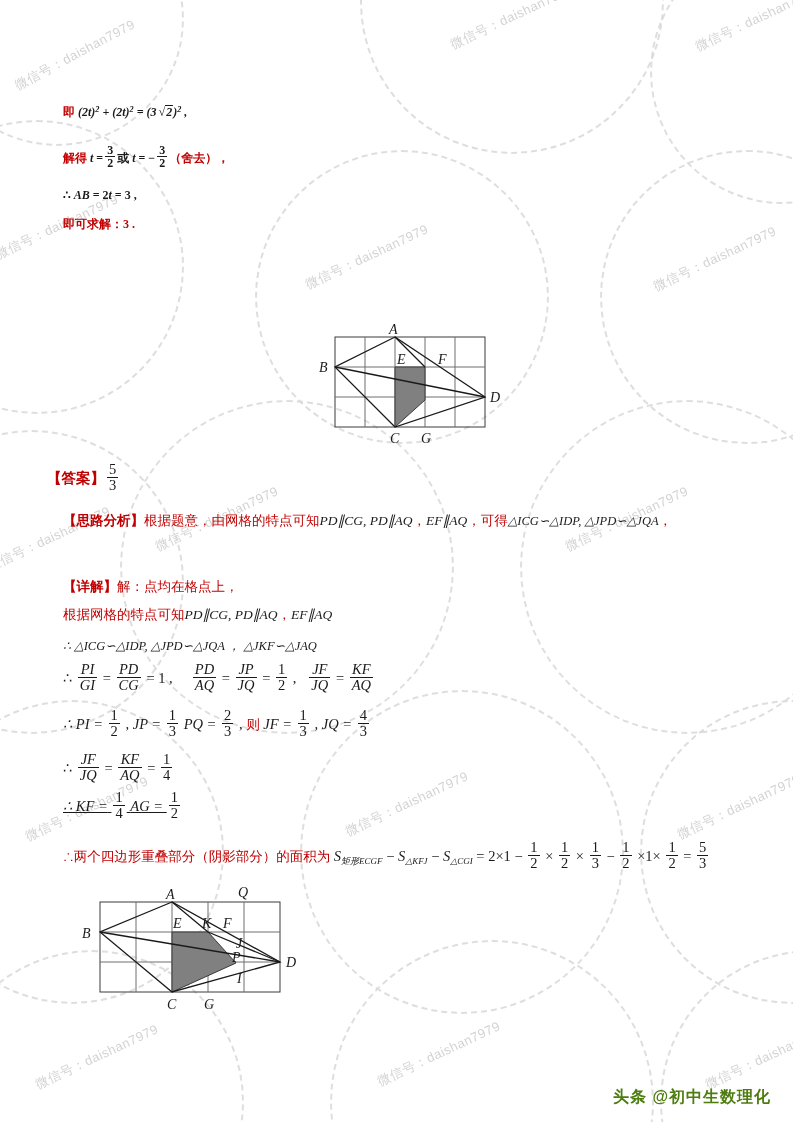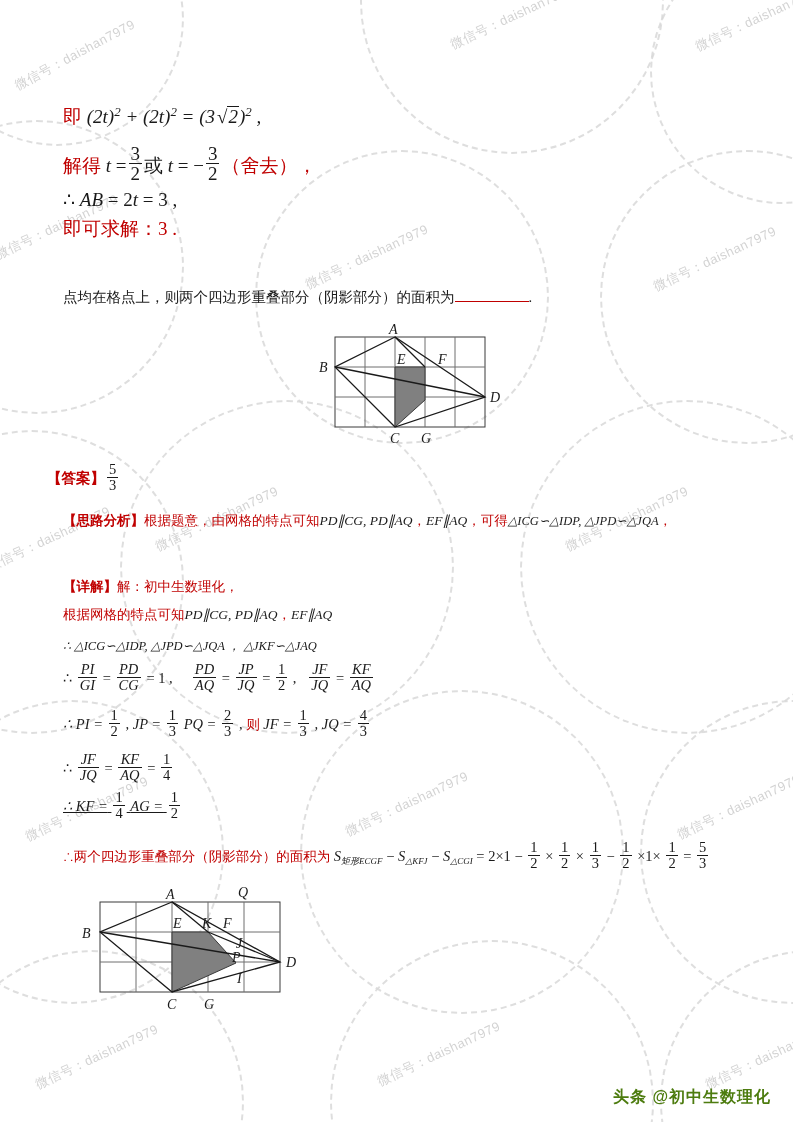--- a/index.html
+++ b/index.html
@@ -30,21 +30,21 @@
   }
 
   
   #content{position:absolute;inset:0;z-index:2;}
   .line{position:absolute;white-space:nowrap;}
   .red{color:#c00000;}
   .darkred{color:#9c1010;}
   .blk{color:#1a1a1a;}
   .cn{font-family:"Liberation Sans", sans-serif;}
   .mi{font-style:italic;font-family:"Liberation Serif",serif;}
-  .sz16{font-size:19px;}
+  .sz16{font-size:12px;font-weight:bold;}
   .sz15{font-size:14.5px;}
   .sz14{font-size:13.5px;}
   .sz13{font-size:12.5px;}
 
   
   .frac{display:inline-block;vertical-align:-0.45em;text-align:center;margin:0 2px;font-style:normal;}
   .frac .num{display:block;line-height:1.02;padding:0 2px;}
   .frac .den{display:block;line-height:1.02;padding:0 2px;border-top:1px solid currentColor;}
   .frac.italic .num,.frac.italic .den{font-style:italic;font-family:Liberation Serif, serif;}
   sup.ex{font-size:.68em;vertical-align:.55em;}
@@ -123,23 +123,20 @@
   </div>
 
   <div class="line sz16 blk" style="left:63px;top:188px;">
     ∴ <span class="mi">AB</span> = 2<span class="mi">t</span> = 3 ,
   </div>
 
   <div class="line sz16" style="left:63px;top:216px;">
     <span class="cn red">即可求解：</span><span class="red">3 .</span>
   </div>
 
-  <div class="line sz15" style="left:63px;top:288px;">
-    <span class="blk cn">点均在格点上，则两个四边形重叠部分（阴影部分）的面积为</span><span class="under"></span><span class="blk">.</span>
-  </div>
 
   <div class="fig" style="left:305px;top:322px;">
     <svg width="215" height="126" viewBox="0 0 215 126">
 
       <g stroke="#6e6e6e" stroke-width="1" fill="none">
         <rect x="30" y="15" width="150" height="90" stroke="#3a3a3a"></rect>
         <line x1="60" y1="15" x2="60" y2="105"></line>
         <line x1="90" y1="15" x2="90" y2="105"></line>
         <line x1="120" y1="15" x2="120" y2="105"></line>
         <line x1="150" y1="15" x2="150" y2="105"></line>
@@ -171,21 +168,21 @@
 
   <div class="line sz15" style="left:47px;top:462px;">
     <span class="red cn" style="font-weight:bold;">【答案】</span><span class="blk"><span class="frac"><span class="num">5</span><span class="den">3</span></span></span>
   </div>
 
   <div class="line sz14" style="left:63px;top:512px;">
     <span class="red cn" style="font-weight:bold;">【思路分析】</span><span class="red cn">根据题意，由网格的特点可知</span><span class="blk mi">PD∥CG, PD∥AQ</span><span class="red cn">，</span><span class="blk mi">EF∥AQ</span><span class="red cn">，可得</span><span class="blk mi sz13">△ICG∽△IDP, △JPD∽△JQA</span><span class="red cn">，</span>
   </div>
 
   <div class="line sz14" style="left:63px;top:578px;">
-    <span class="red cn" style="font-weight:bold;font-family:Liberation Mono, monospace;">【详解】</span><span class="red cn">解：初中生数理化，</span>
+    <span class="red cn" style="font-weight:bold;font-family:Liberation Mono, monospace;">【详解】</span><span class="red cn">解：点均在格点上，</span>
   </div>
 
   <div class="line sz14" style="left:63px;top:606px;">
     <span class="red cn">根据网格的特点可知</span><span class="blk mi">PD∥CG, PD∥AQ</span><span class="red cn">，</span><span class="blk mi">EF∥AQ</span>
   </div>
 
   <div class="line sz13 blk mi" style="left:63px;top:638px;">∴ △ICG∽△IDP, △JPD∽△JQA ， △JKF∽△JAQ</div>
 
   <div class="line sz15 blk" style="left:63px;top:662px;">
     <span>∴</span>

